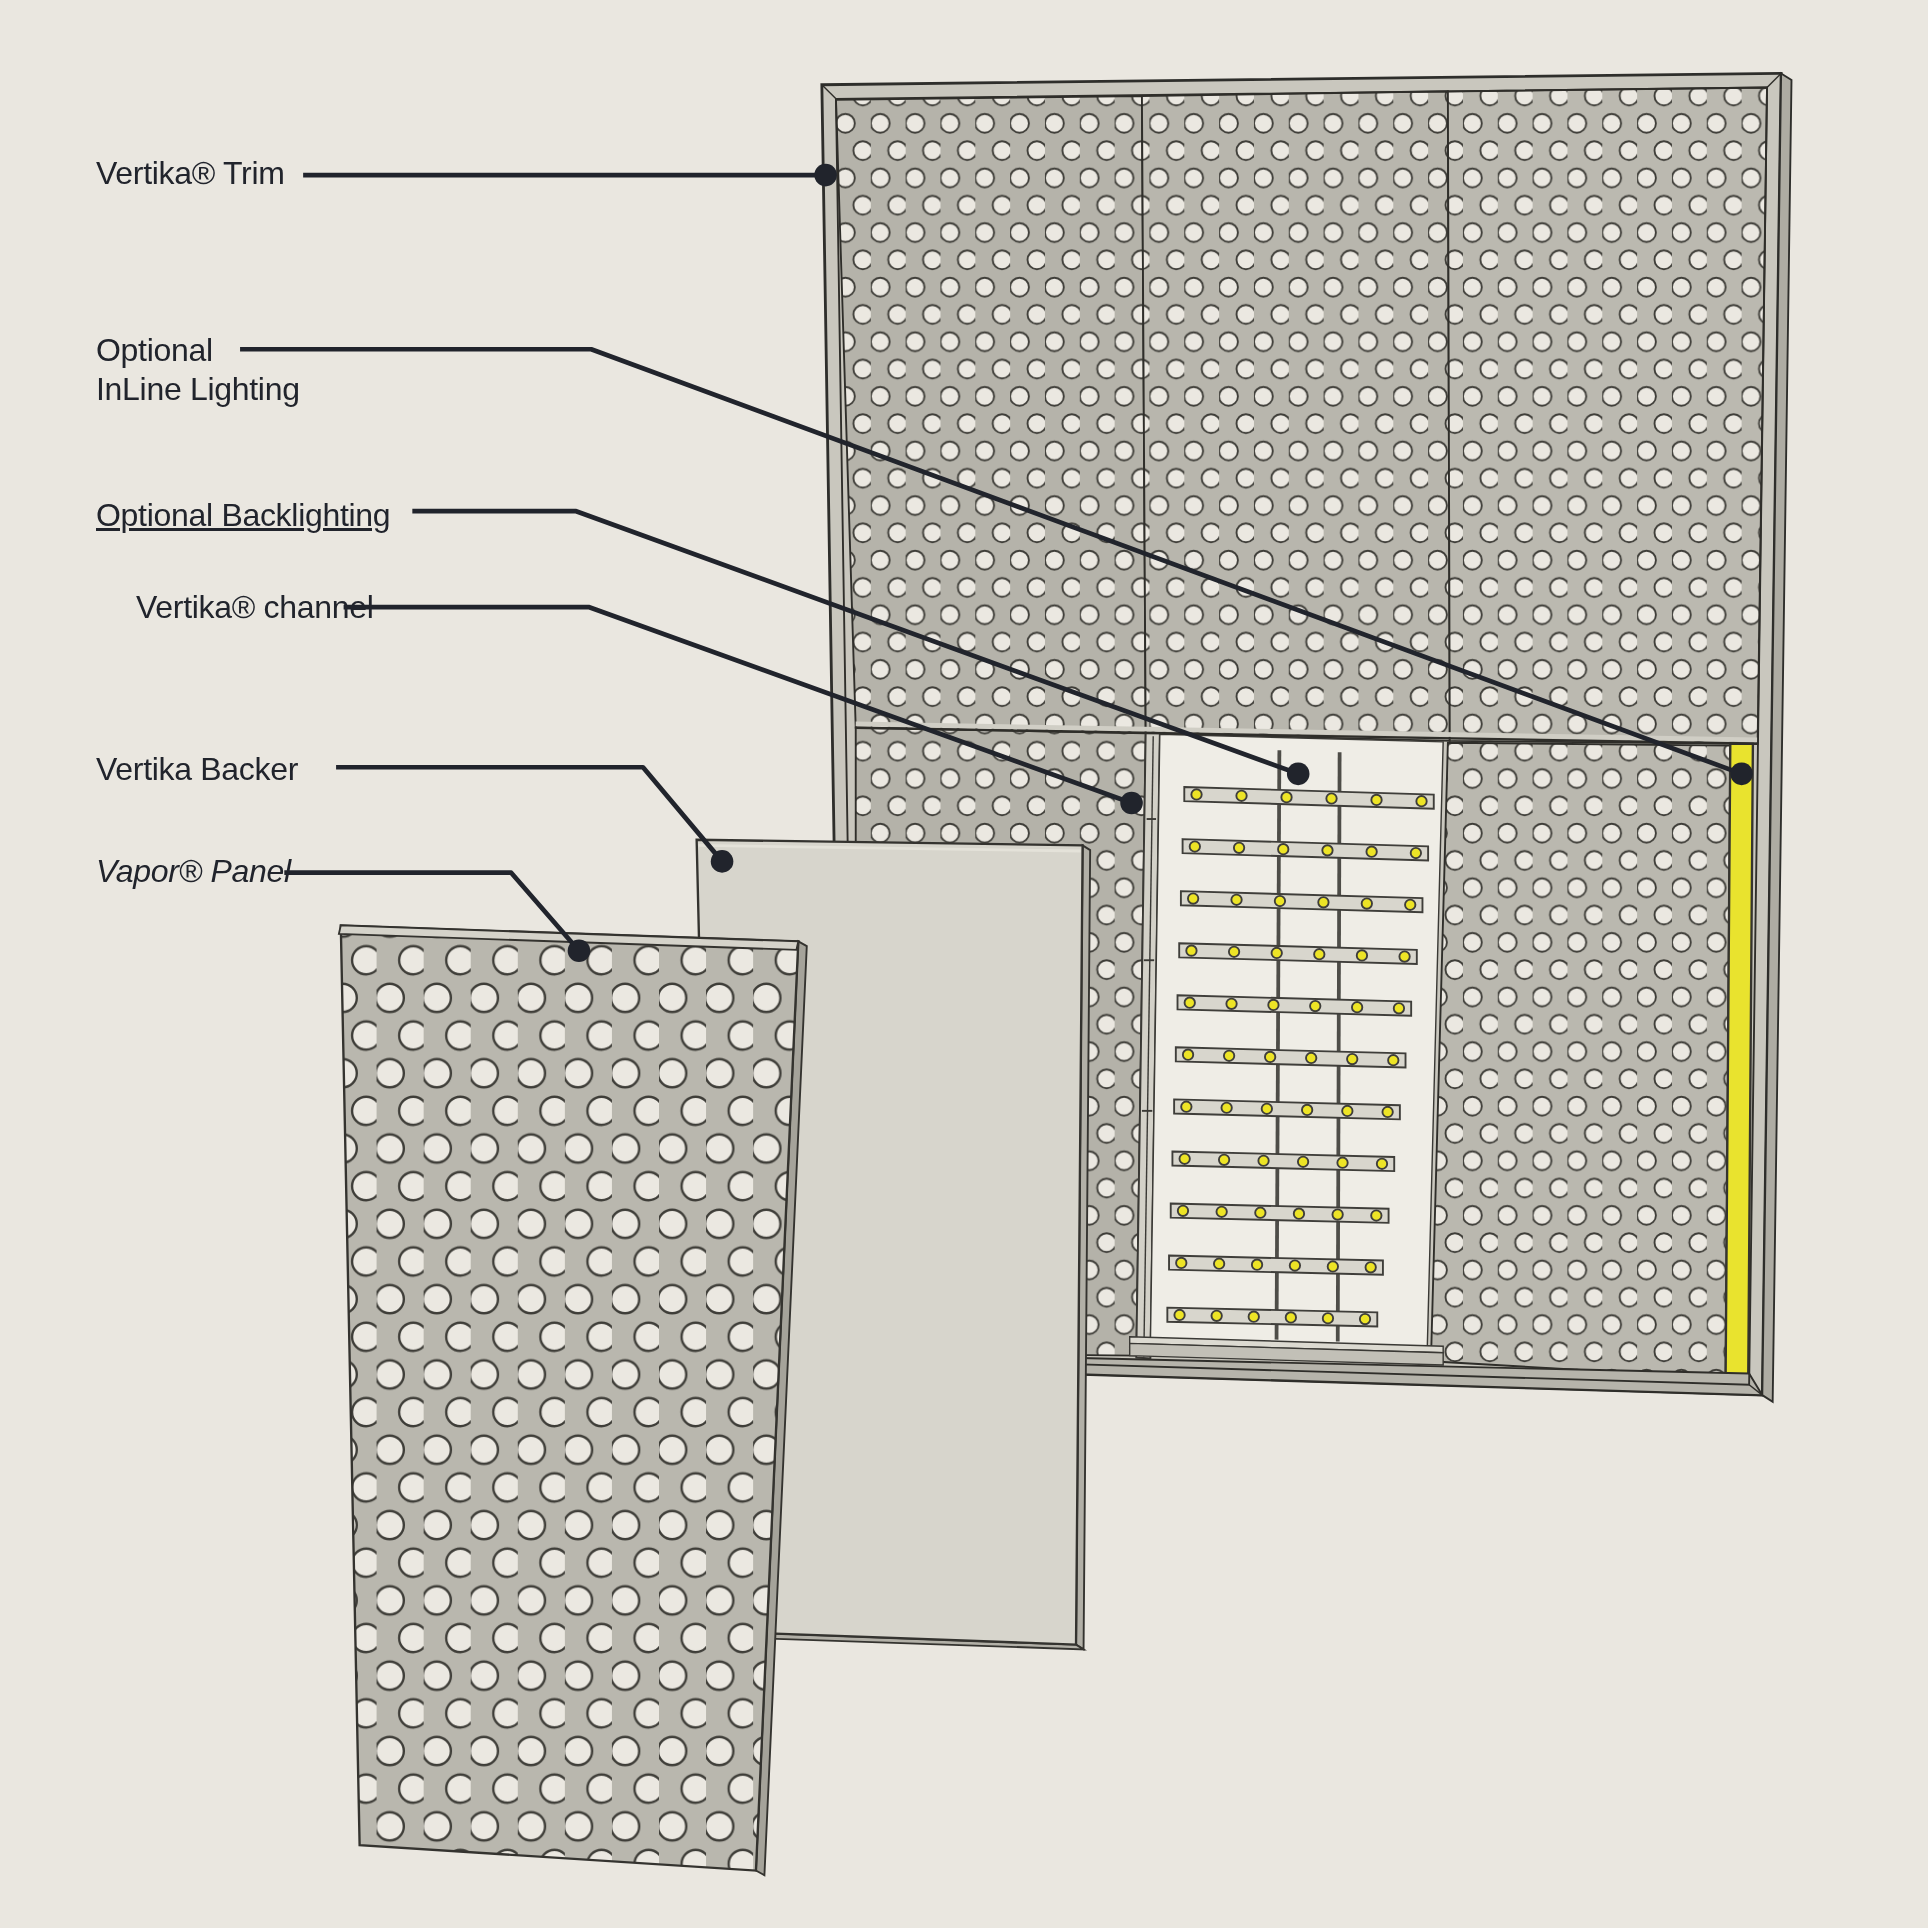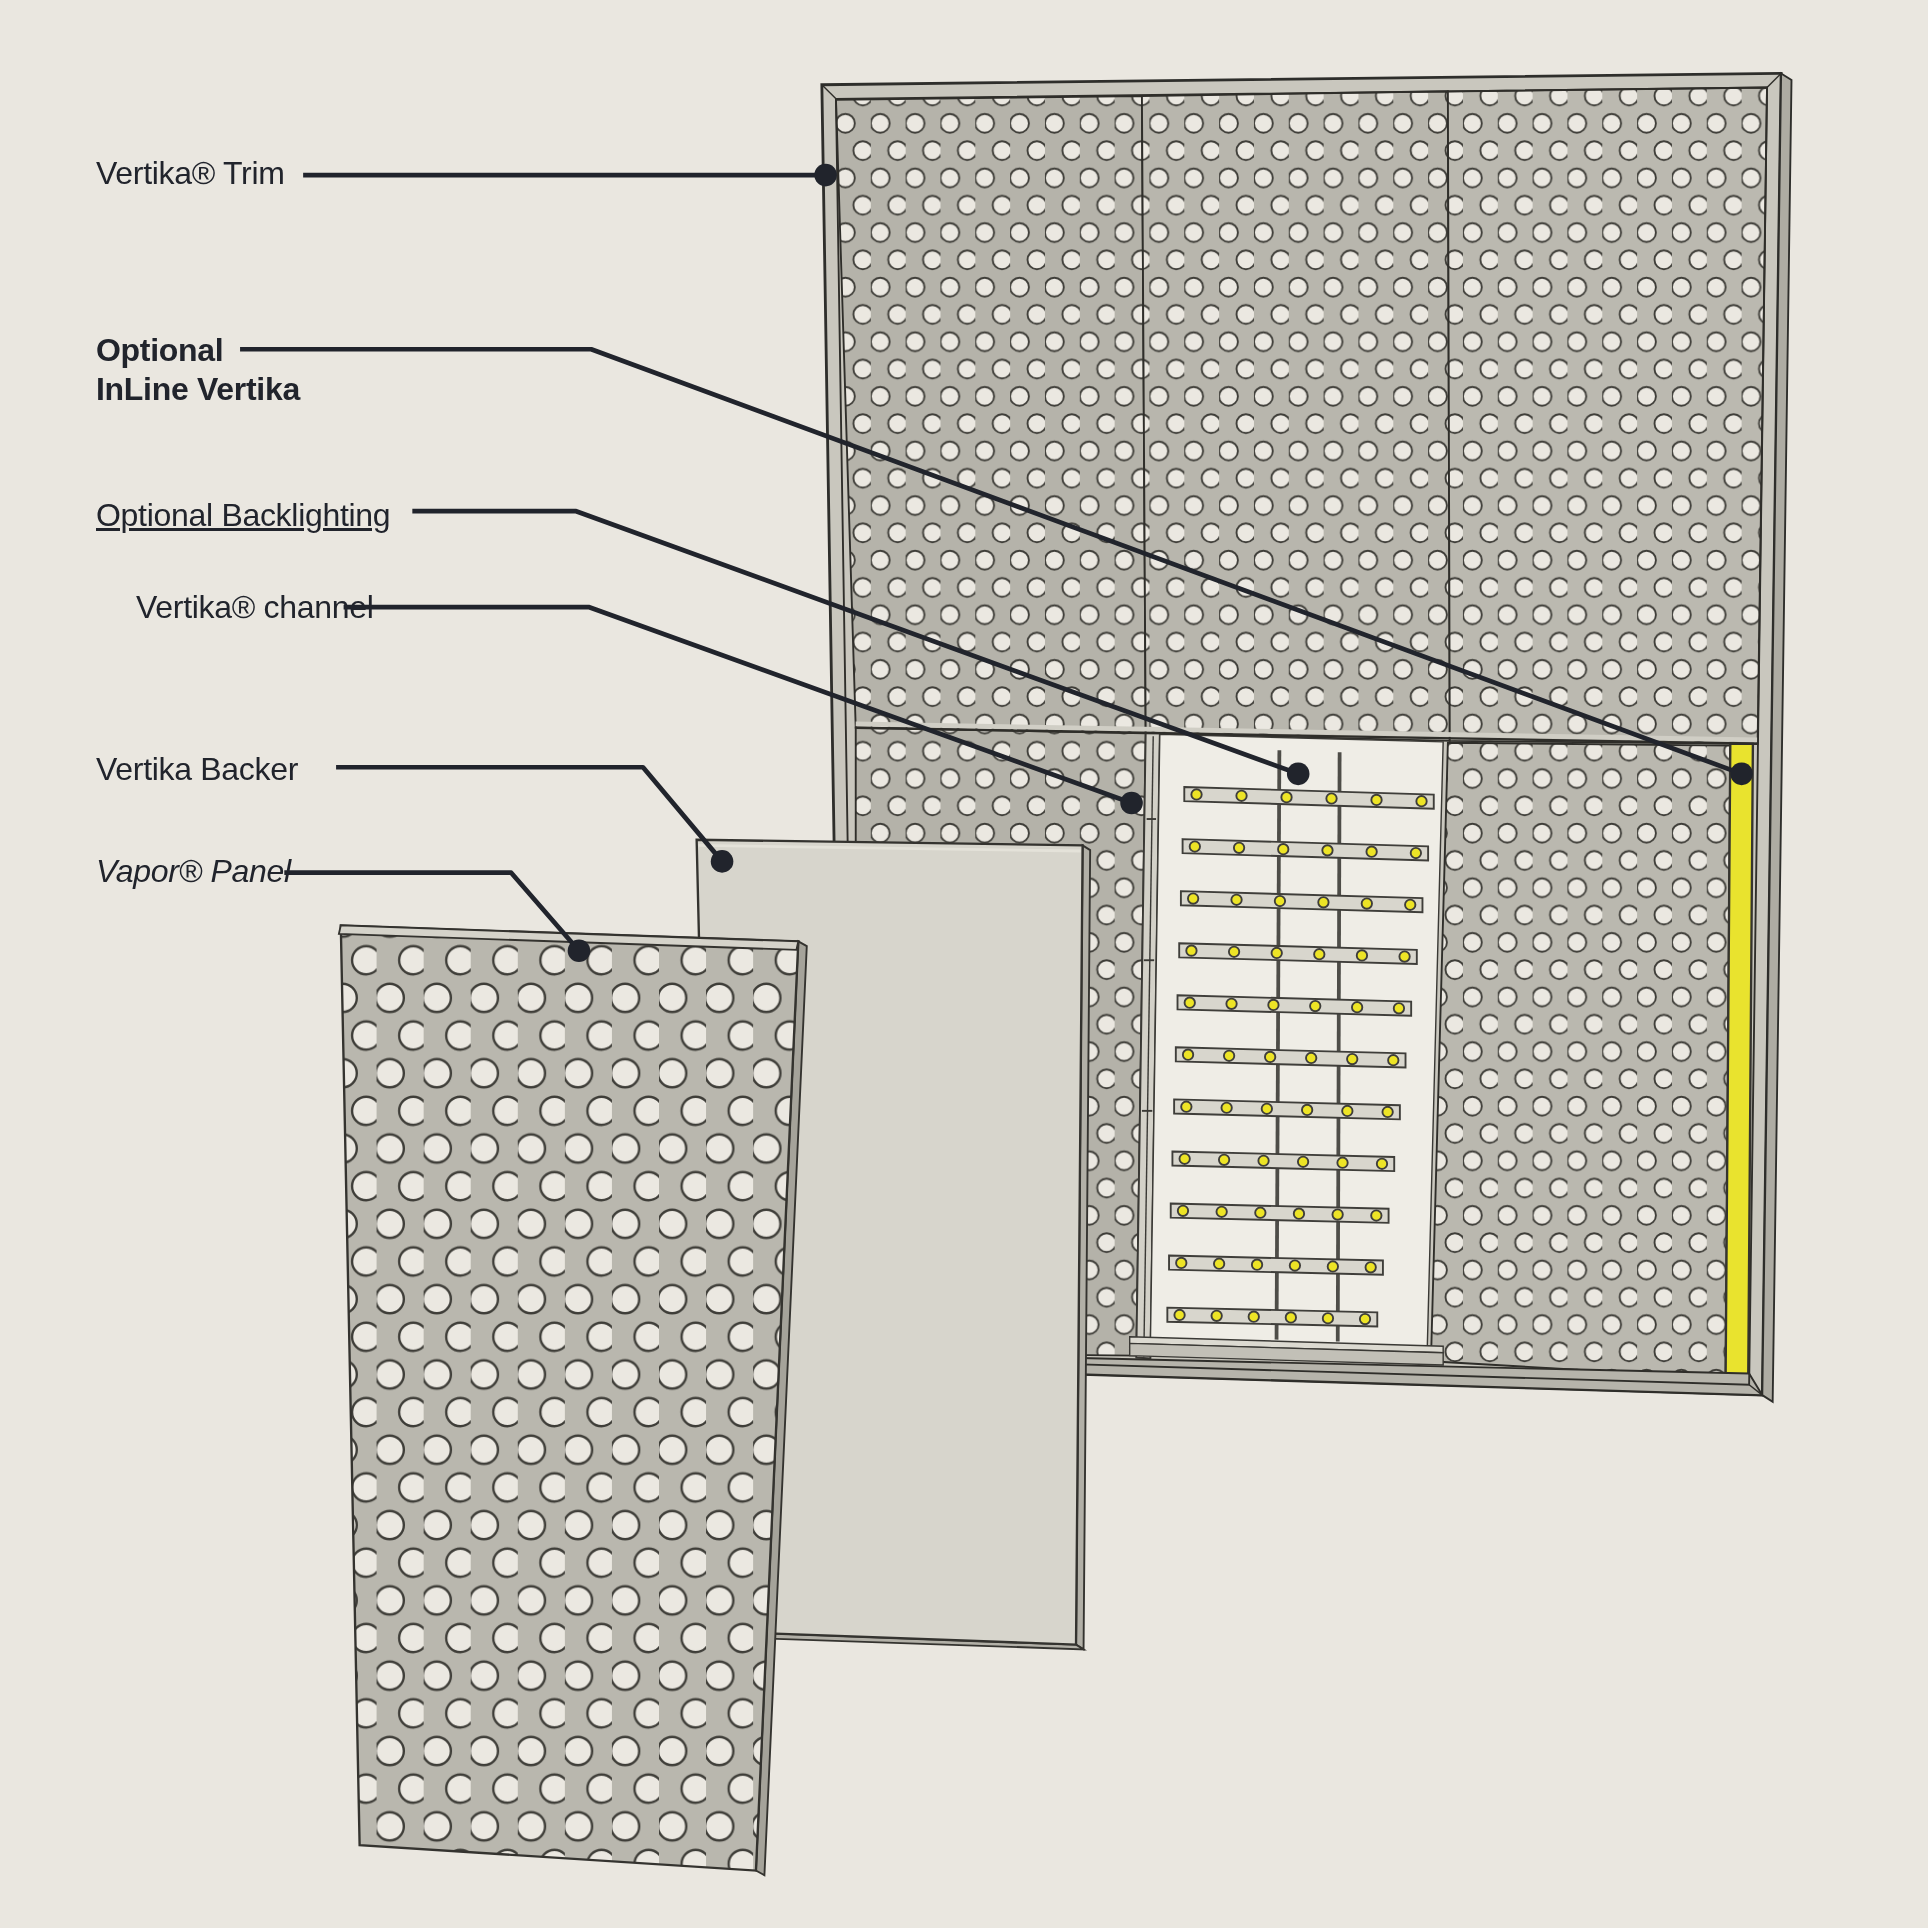--- a/index.html
+++ b/index.html
@@ -13,21 +13,21 @@
   svg{position:absolute;left:0;top:0;}
   .label{
     position:absolute;
     color:#21242C;
     font-size:32px;
     letter-spacing:-0.3px;
     line-height:39px;
     white-space:nowrap;
   }
   #label-vertika-trim{left:96px;top:154px;}
-  #label-inline-lighting{left:96px;top:331px;font-weight:bold;}
+  #label-inline-lighting{left:96px;top:331px;}
   #label-optional-backlighting{left:96px;top:496px;text-decoration:underline;}
   #label-vertika-channel{left:96px;top:588px;margin-left:40px;}
   #label-optional-backer{left:96px;top:750px;}
   #label-vapor-panel{left:96px;top:852px;font-style:italic;}
 </style>
 </head>
 <body>
 
 <div id="stage">
 
@@ -216,20 +216,20 @@
     <circle cx="1379" cy="822" r="12"></circle>
     <circle cx="1202" cy="853" r="12"></circle>
     <circle cx="767" cy="915" r="12"></circle>
     <circle cx="615" cy="1010" r="12"></circle>
   </g>
 </svg>
 
   <div class="label" id="label-vertika-trim">Vertika® Trim</div>
   <div class="label" id="label-inline-lighting">
     <div>Optional</div>
-    <div>InLine Vertika</div>
+    <div>InLine Lighting</div>
   </div>
   <div class="label" id="label-optional-backlighting">Optional Backlighting</div>
   <div class="label" id="label-vertika-channel">Vertika® channel</div>
   <div class="label" id="label-optional-backer">Vertika Backer</div>
   <div class="label" id="label-vapor-panel">Vapor® Panel</div>
 </div>
 
 
 </body></html>

